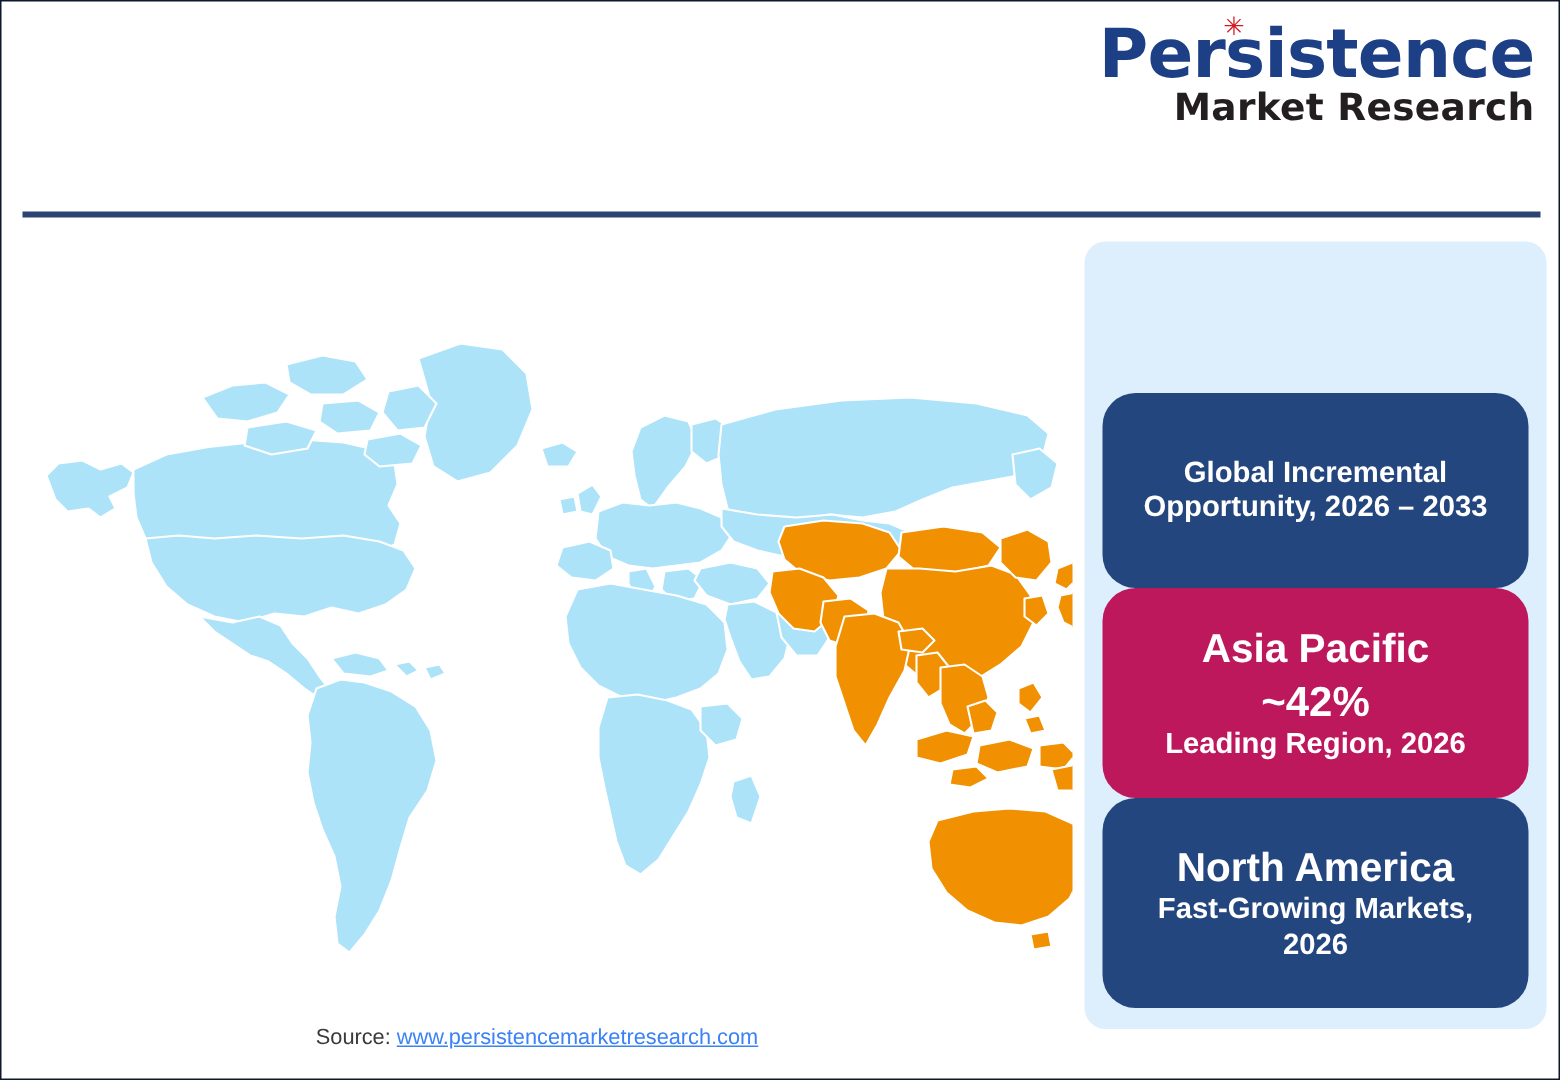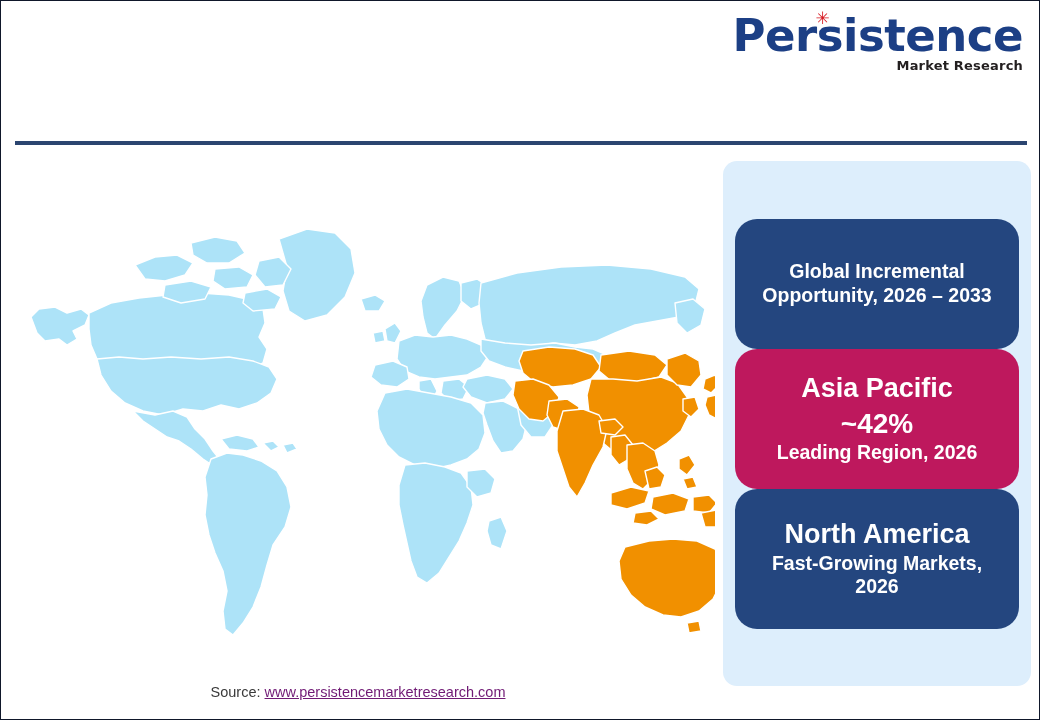--- a/index.html
+++ b/index.html
@@ -36,21 +36,21 @@
   .logo-star{
     position:absolute;
     left:83px; top:-3px;
     color:#d6171f;
     font-size:17px;
     line-height:1;
     font-weight:bold;
   }
   .logo-sub{
     font-family:"DejaVu Sans", sans-serif;
-    font-size:13px;
+    font-size:25px;
     font-weight:bold;
     color:#231f20;
     letter-spacing:0.2px;
     margin-top:1px;
   }
 
   
   .title{
     position:absolute;
     left:22px; top:106px;
@@ -79,21 +79,21 @@
   .panel{
     position:absolute;
     left:722px; top:160px;
     width:308px; height:525px;
     background:#ddeefc;
     border-radius:14px;
     box-sizing:border-box;
     padding:14px 12px;
     display:flex;
     flex-direction:column;
-    justify-content:center;
+    justify-content:flex-end;
   }
   .card{
     border-radius:22px;
     box-sizing:border-box;
     display:flex;
     flex-direction:column;
     align-items:center;
     justify-content:center;
     text-align:center;
     color:#ffffff;
@@ -130,21 +130,21 @@
   
   .source{
     position:absolute;
     left:0; top:683px;
     width:714px;
     text-align:center;
     font-size:14.5px;
     color:#3a3a3a;
   }
   .source a{
-    color:#701a75;
+    color:#3b82f6;
     text-decoration:underline;
   }
 </style>
 </head>
 <body>
 
 <div class="page">
 
   <div class="logo-wrap">
     <div class="logo-main">

